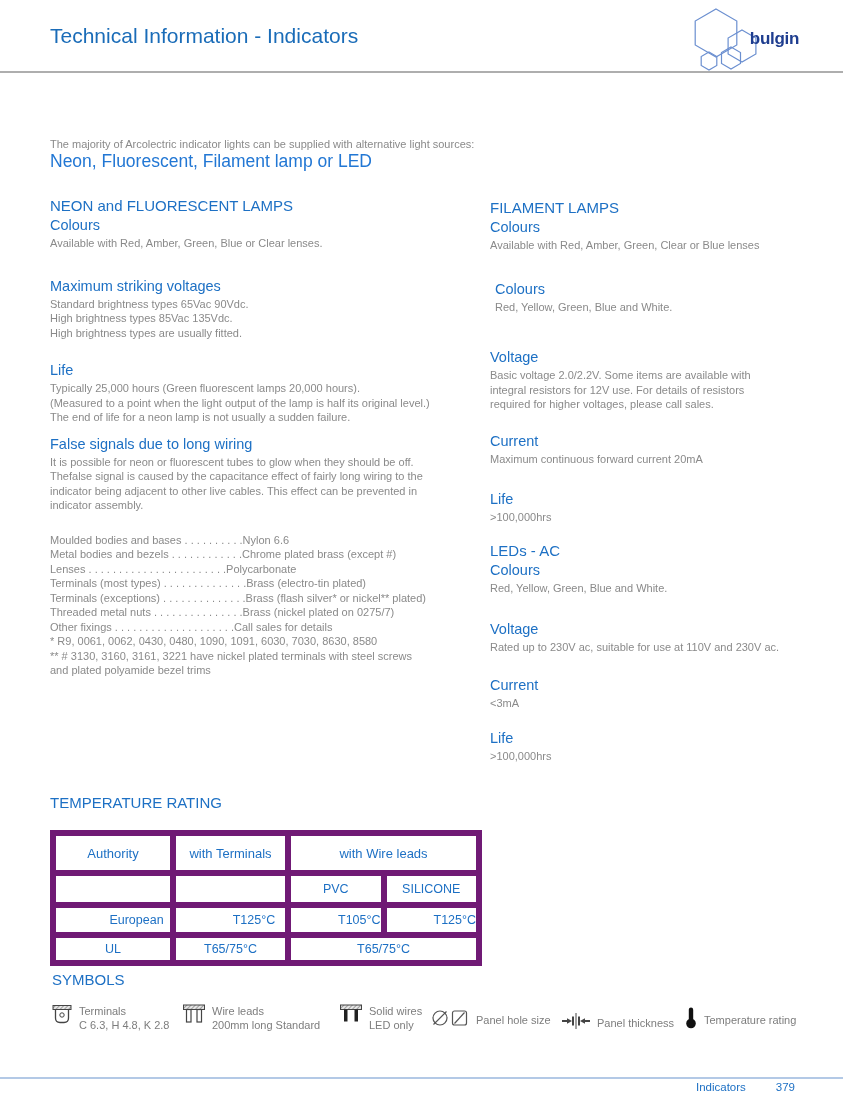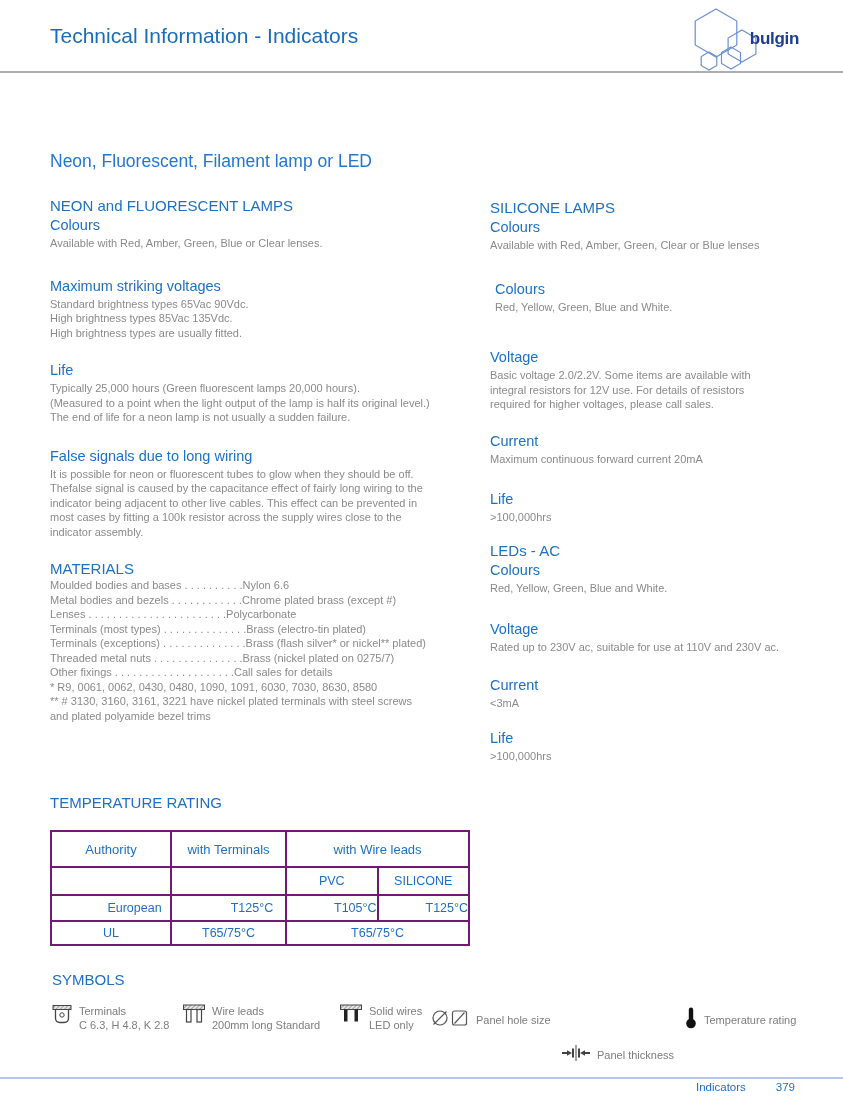--- a/index.html
+++ b/index.html
@@ -22,36 +22,36 @@
   .col-left  { position:absolute; left:50px;  top:196px; width:432px; }
   .col-right { position:absolute; left:490px; top:198px; width:348px; }
   .h1 { font-size:15px;   color:#1d70c4; font-weight:400; line-height:19px; margin:0; }
   .h2 { font-size:14.5px; color:#1d70c4; font-weight:400; line-height:20px; margin:0 0 1px 0; }
   .bt { font-size:11px; color:#8a8a8a; line-height:14.5px; }
   .sec { margin:0; }
   .indent { padding-left:5px; }
 
   .mt-left2  { margin-top:25px; }
   .mt-left3  { margin-top:20px; }
-  .mt-left4  { margin-top:21px; }
+  .mt-left4  { margin-top:9px; }
   .mt-left5  { margin-top:20px; }
   .mt-right2 { margin-top:26px; }
   .mt-right3 { margin-top:33px; }
   .mt-right4 { margin-top:19px; }
   .mt-right5 { margin-top:23px; }
   .mt-right6 { margin-top:16px; }
   .mt-right7 { margin-top:24px; }
   .mt-right8 { margin-top:20px; }
   .mt-right9 { margin-top:18px; }
 
   
   .temp-heading { position:absolute; left:50px; top:794px; font-size:15px; color:#1d70c4; }
   table.temp { position:absolute; left:50px; top:830px; border-collapse:collapse; table-layout:fixed; }
   table.temp td {
-    border:2px solid #701a75; color:#1d70c4; font-size:12.5px;
+    border:6px solid #701a75; color:#1d70c4; font-size:12.5px;
     text-align:center; vertical-align:middle; padding:0;
   }
   tr.tr1 td { height:34px; font-size:13px; }
   tr.tr2 td { height:26px; }
   tr.tr3 td { height:24px;padding-left:47px; }
   tr.tr4 td { height:22px;border-radius:6px; }
 
   
   .symbols-heading { position:absolute; left:52px; top:971px; font-size:15px; color:#1d70c4; }
   .sym { position:absolute; top:1004px; display:flex; align-items:flex-start; }
@@ -85,20 +85,21 @@
         <polygon points="32,3 52.8,15 52.8,39 32,51 11.2,39 11.2,15" stroke="#6b8fd0" stroke-width="1.2" fill="none"></polygon>
         <polygon points="58,24 71.9,32 71.9,48 58,56 44.1,48 44.1,32" stroke="#6b8fd0" stroke-width="1.2" fill="none"></polygon>
         <polygon points="47,41 56.5,46.5 56.5,57.5 47,63 37.5,57.5 37.5,46.5" stroke="#6b8fd0" stroke-width="1.2" fill="none"></polygon>
         <polygon points="25,46 32.8,50.5 32.8,59.5 25,64 17.2,59.5 17.2,50.5" stroke="#6b8fd0" stroke-width="1.2" fill="none"></polygon>
       </svg>
     </span>
     <span class="logo-text">bulgin</span>
   </div>
   <div class="header-rule"></div>
 
+  <div class="intro1">The majority of Arcolectric indicator lights can be supplied with alternative light sources:</div>
   <div class="intro2">Neon, Fluorescent, Filament lamp or LED</div>
 
   <div class="col-left">
     <div class="sec">
       <div class="h1">NEON and FLUORESCENT LAMPS</div>
       <div class="h2">Colours</div>
       <div class="bt">Available with Red, Amber, Green, Blue or Clear lenses.</div>
     </div>
     <div class="sec mt-left2">
       <div class="h2">Maximum striking voltages</div>
@@ -110,41 +111,39 @@
       <div class="h2">Life</div>
       <div class="bt">Typically 25,000 hours (Green fluorescent lamps 20,000 hours).</div>
       <div class="bt">(Measured to a point when the light output of the lamp is half its original level.)</div>
       <div class="bt">The end of life for a neon lamp is not usually a sudden failure.</div>
     </div>
     <div class="sec mt-left4">
       <div class="h2">False signals due to long wiring</div>
       <div class="bt">It is possible for neon or fluorescent tubes to glow when they should be off.</div>
       <div class="bt">Thefalse signal is caused by the capacitance effect of fairly long wiring to the</div>
       <div class="bt">indicator being adjacent to other live cables. This effect can be prevented in</div>
-      <div class="bt">most cases by fitting a 100k resistor across the supply wires close to the</div>
       <div class="bt">indicator assembly.</div>
     </div>
     <div class="sec mt-left5">
-      <div class="h1">MATERIALS</div>
       <div class="bt">Moulded bodies and bases . . . . . . . . . .Nylon 6.6</div>
       <div class="bt">Metal bodies and bezels . . . . . . . . . . . .Chrome plated brass (except #)</div>
       <div class="bt">Lenses . . . . . . . . . . . . . . . . . . . . . . .Polycarbonate</div>
       <div class="bt">Terminals (most types) . . . . . . . . . . . . . .Brass (electro-tin plated)</div>
       <div class="bt">Terminals (exceptions) . . . . . . . . . . . . . .Brass (flash silver* or nickel** plated)</div>
       <div class="bt">Threaded metal nuts . . . . . . . . . . . . . . .Brass (nickel plated on 0275/7)</div>
       <div class="bt">Other fixings . . . . . . . . . . . . . . . . . . . .Call sales for details</div>
       <div class="bt">* R9, 0061, 0062, 0430, 0480, 1090, 1091, 6030, 7030, 8630, 8580</div>
       <div class="bt">** # 3130, 3160, 3161, 3221 have nickel plated terminals with steel screws</div>
       <div class="bt">and plated polyamide bezel trims</div>
     </div>
   </div>
 
   <div class="col-right">
     <div class="sec">
-      <div class="h1">SILICONE LAMPS</div>
+      <div class="h1">FILAMENT LAMPS</div>
       <div class="h2">Colours</div>
       <div class="bt">Available with Red, Amber, Green, Clear or Blue lenses</div>
     </div>
     <div class="sec mt-right2 indent">
       <div class="h2">Colours</div>
       <div class="bt">Red, Yellow, Green, Blue and White.</div>
     </div>
     <div class="sec mt-right3">
       <div class="h2">Voltage</div>
       <div class="bt">Basic voltage 2.0/2.2V. Some items are available with</div>
@@ -263,21 +262,21 @@
         <line x1="2.5" y1="16.5" x2="15.5" y2="3.5" stroke="#555" stroke-width="1.2"></line>
         <rect x="21.5" y="3" width="14" height="14" rx="2" fill="none" stroke="#555" stroke-width="1.2"></rect>
         <line x1="23.5" y1="15.5" x2="33.5" y2="4.5" stroke="#555" stroke-width="1.2"></line>
       </svg>
     </span>
     <span class="lbl">
       <div>Panel hole size</div>
     </span>
   </div>
 
-  <div class="sym single" style="left:562px; top:1044px">
+  <div class="sym single" style="left:562px; top:1012px">
     <span class="ic">
       <svg width="28" height="18" viewBox="0 0 28 18">
         <line x1="14" y1="1" x2="14" y2="17" stroke="#444" stroke-width="1"></line>
         <rect x="10" y="4.5" width="2" height="9" fill="#444"></rect>
         <rect x="16" y="4.5" width="2" height="9" fill="#444"></rect>
         <line x1="0" y1="9" x2="5" y2="9" stroke="#444" stroke-width="2"></line>
         <polygon points="10,9 5,6.3 5,11.7" fill="#444"></polygon>
         <line x1="28" y1="9" x2="23" y2="9" stroke="#444" stroke-width="2"></line>
         <polygon points="18,9 23,6.3 23,11.7" fill="#444"></polygon>
       </svg>

